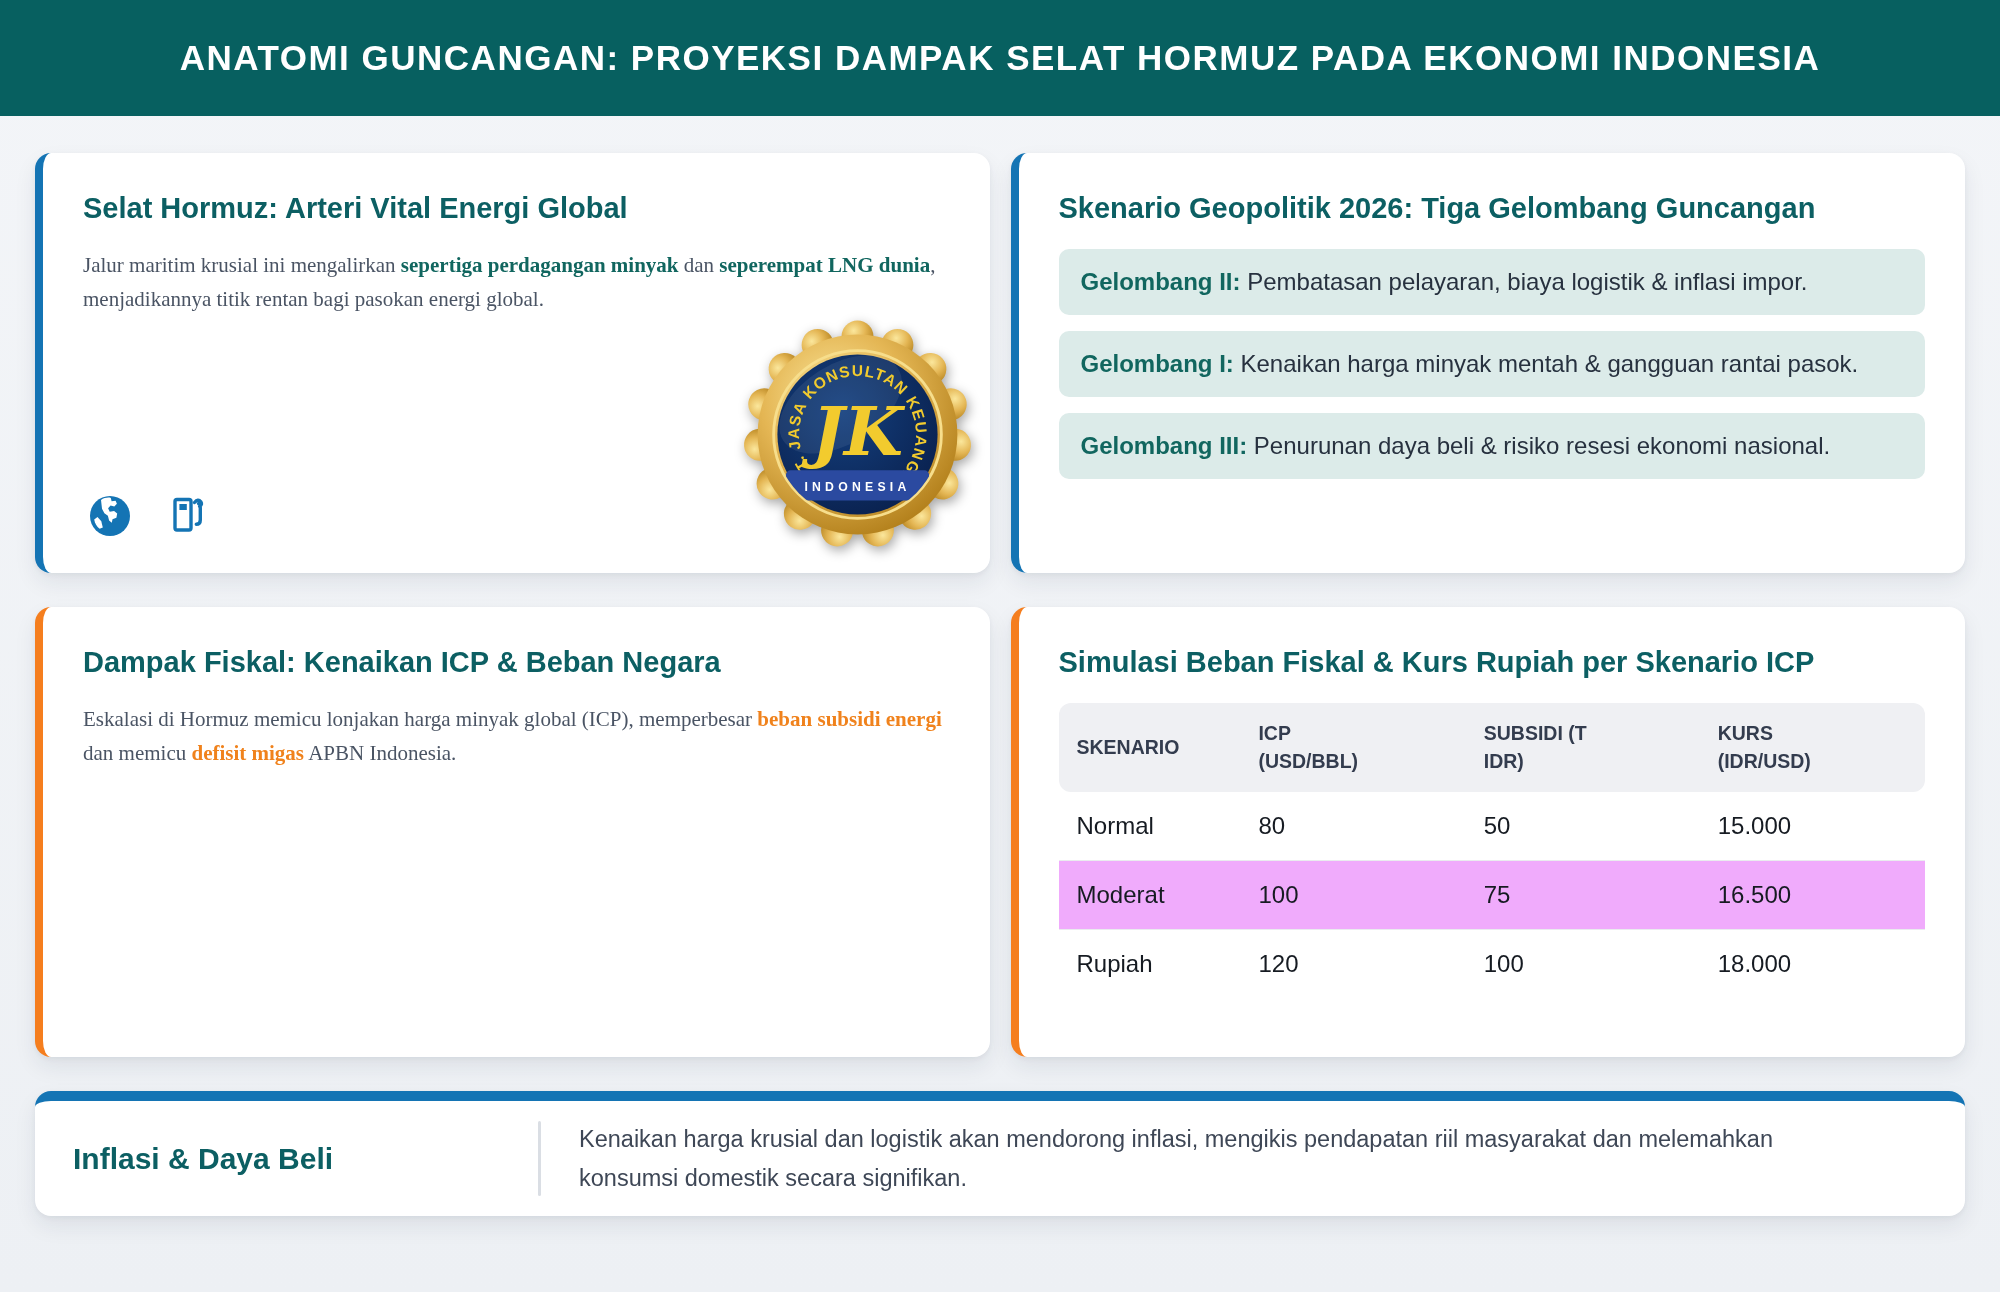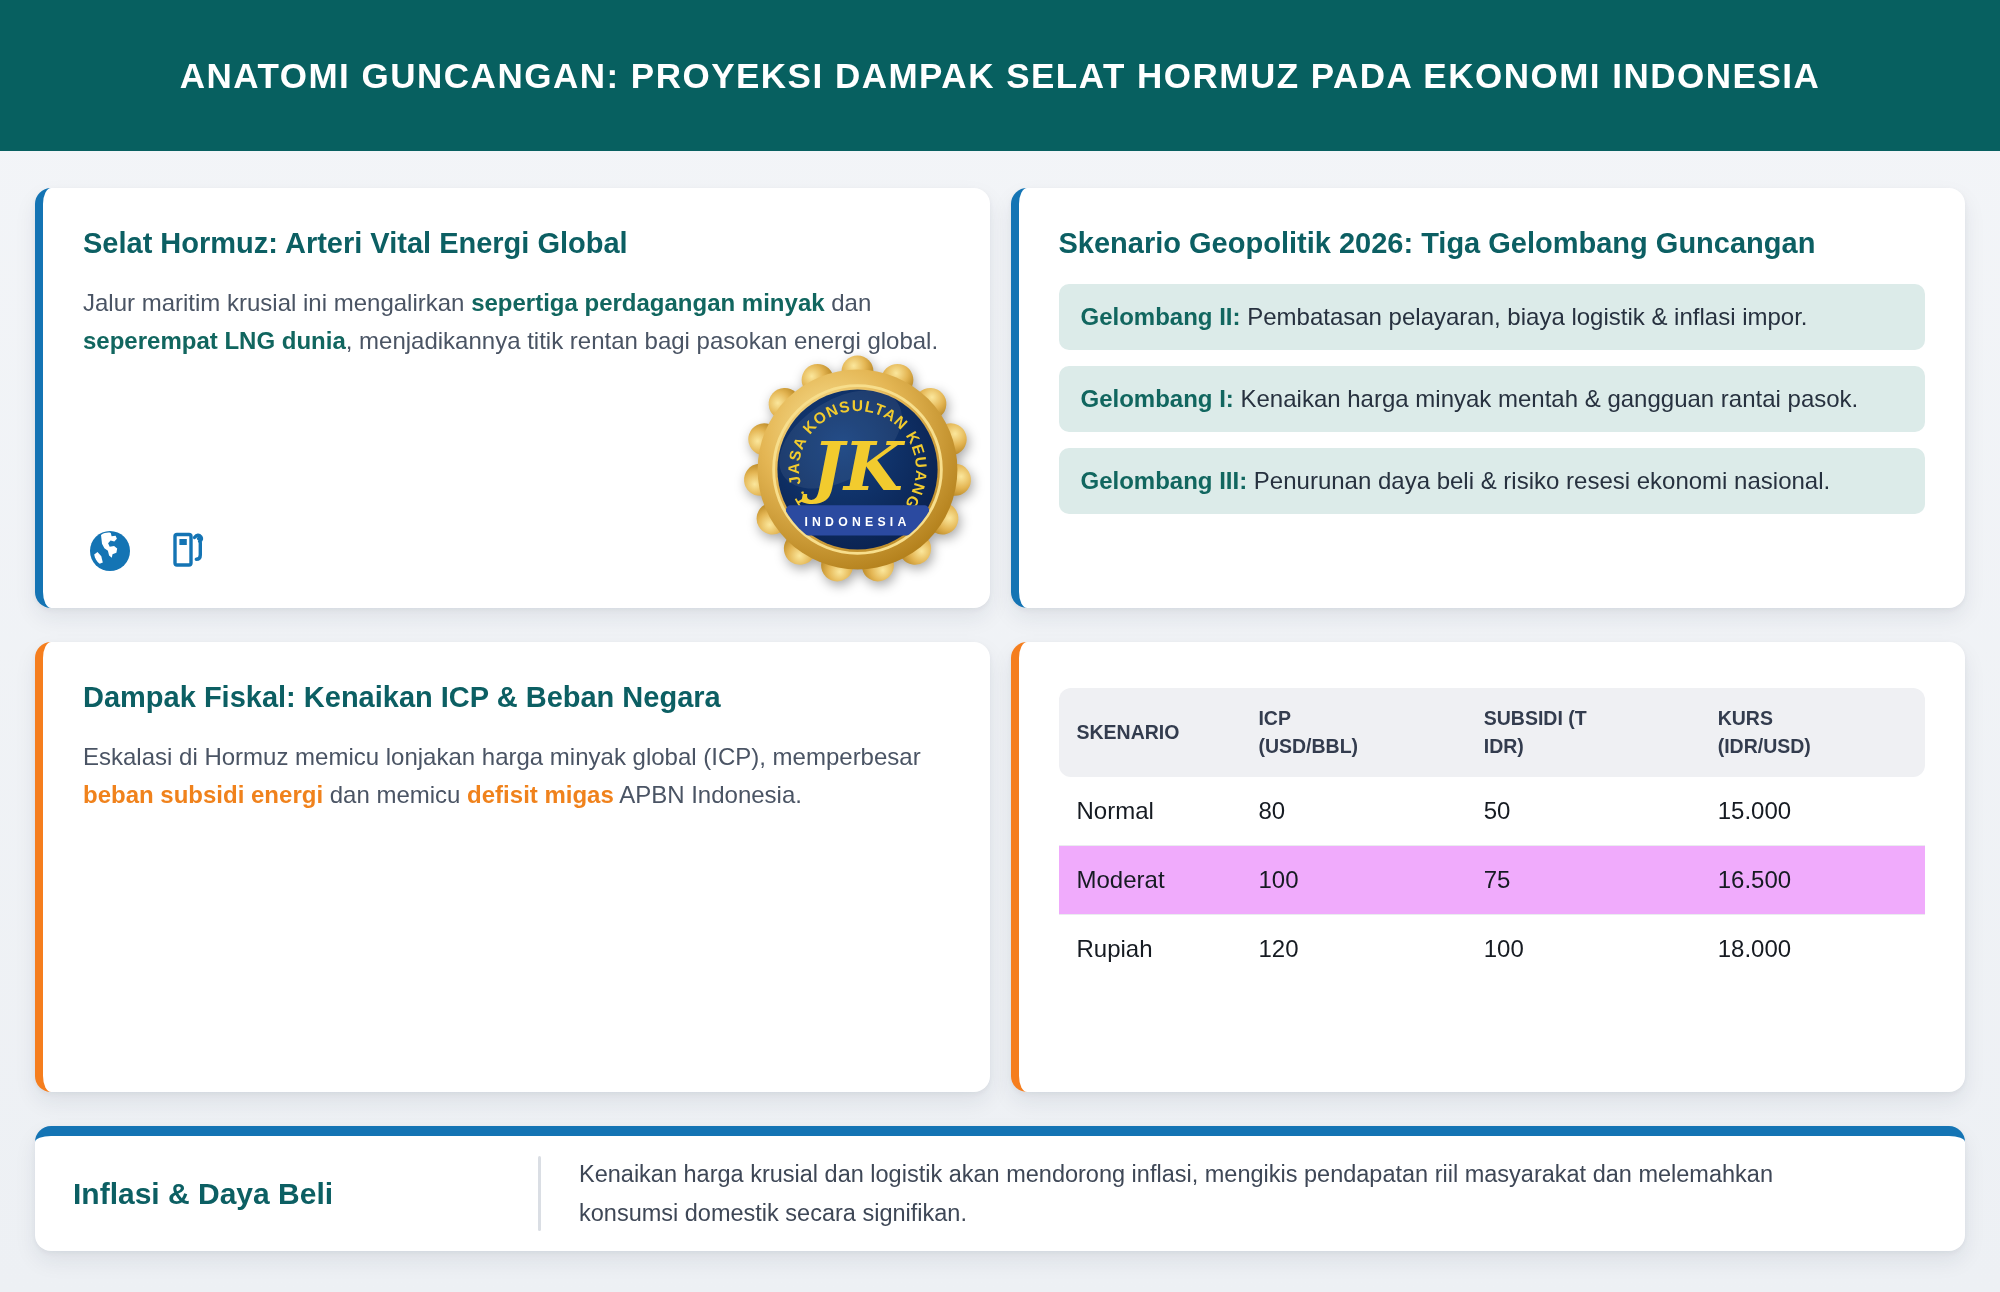--- a/index.html
+++ b/index.html
@@ -5,33 +5,33 @@
   * { margin:0; padding:0; box-sizing:border-box; }
   html,body { width:2000px; height:1292px; overflow:hidden; }
   body {
     font-family:"Liberation Sans", sans-serif;
     background:linear-gradient(180deg,#F3F5F8 0%,#EDF0F4 100%);
     --header-bg:#076060; --teal:#0C5F63; --teal-em:#11665F;
     --blue:#1474B4; --orange:#F57E1E; --orange-text:#F0821C;
     --mint:#DCEBE9;
   }
 
-  .header { height:151px; background:var(--header-bg); display:flex; align-items:center; justify-content:center; padding:0 70px; }
+  .header { height:116px; background:var(--header-bg); display:flex; align-items:center; justify-content:center; padding:0 70px; }
   .header h1 { color:#FFFFFF; font-size:35px; font-weight:800; letter-spacing:1.5px; line-height:1.3; text-align:center; max-width:1800px; }
 
   .grid { display:grid; grid-template-columns:1fr 1fr; grid-template-rows:420px 450px 125px; gap:34px 21px; padding:37px 35px 12px 35px; }
 
   .card { background:#FFFFFF; border-radius:16px; position:relative;
           box-shadow:0 10px 22px rgba(20,35,60,.08), 0 2px 5px rgba(20,35,60,.05);
           padding:34px 40px; }
   .accent-blue   { border-left:8px solid var(--blue); }
   .accent-orange { border-left:8px solid var(--orange); }
 
   .card h2 { color:var(--teal); font-size:29px; font-weight:700; line-height:1.45; margin-bottom:20px; max-width:820px; }
-  .card p.body { font-size:24px; color:#4A5464; line-height:1.6; max-width:900px; }
+  .card p.body { font-size:21px; color:#4A5464; line-height:1.6; max-width:900px;font-family:Liberation Serif, serif; }
   .tealb   { color:var(--teal-em); font-weight:700; }
   .orangeb { color:var(--orange-text); font-weight:700; }
 
   .icon-row { position:absolute; left:44px; bottom:34px; display:flex; gap:32px; align-items:center; }
   .icon-row svg { width:46px; height:46px; display:block; }
 
   .badge-wrap { position:absolute; right:10px; bottom:16px; width:245px; height:245px; }
   .badge-wrap svg { width:100%; height:100%; display:block; filter:drop-shadow(2px 4px 6px rgba(0,0,0,.35)); }
 
   .wave { background:var(--mint); border-radius:10px; padding:15px 22px; margin-top:16px;
@@ -141,20 +141,21 @@
     <div class="wave"><span class="lbl">Gelombang I:</span><span> Kenaikan harga minyak mentah &amp; gangguan rantai pasok.</span></div>
     <div class="wave"><span class="lbl">Gelombang III:</span><span> Penurunan daya beli &amp; risiko resesi ekonomi nasional.</span></div>
   </section>
 
   <section class="card accent-orange">
     <h2>Dampak Fiskal: Kenaikan ICP &amp; Beban Negara</h2>
     <p class="body"><span>Eskalasi di Hormuz memicu lonjakan harga minyak global (ICP), memperbesar </span><span class="orangeb">beban subsidi energi</span><span> dan memicu </span><span class="orangeb">defisit migas</span><span> APBN Indonesia.</span></p>
   </section>
 
   <section class="card accent-orange">
+    <h2>Simulasi Beban Fiskal &amp; Kurs Rupiah per Skenario ICP</h2>
     <table>
       <colgroup>
           <col class="c1">
           <col class="c2">
           <col class="c3">
           <col class="c4">
         </colgroup>
       <thead>
         <tr>
           <th>SKENARIO</th>

